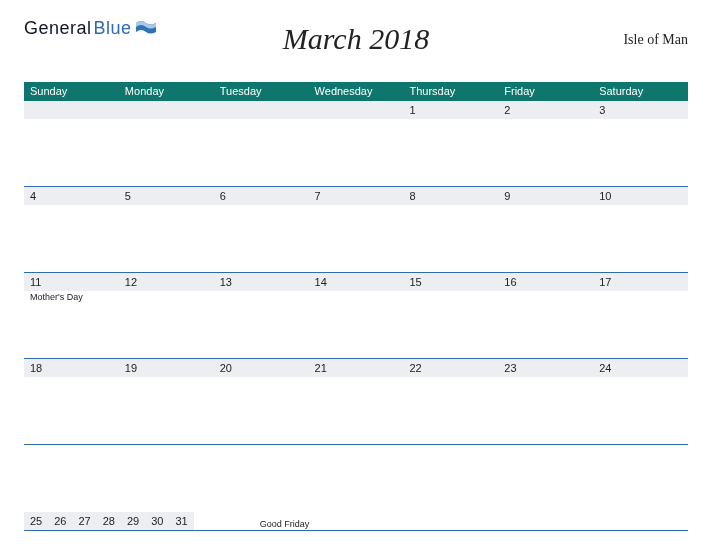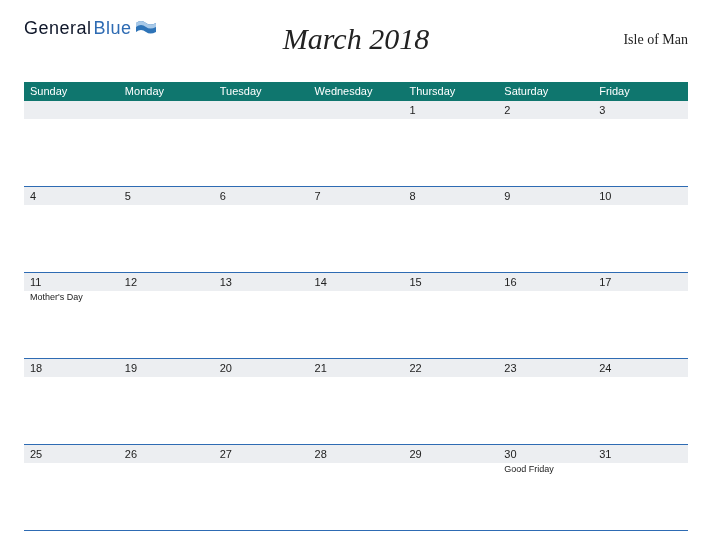--- a/index.html
+++ b/index.html
@@ -126,22 +126,22 @@
   <div class="region">Isle of Man</div>
 </div>
 
 <div class="calendar">
   <div class="dow-row">
     <div class="dow-cell">Sunday</div>
     <div class="dow-cell">Monday</div>
     <div class="dow-cell">Tuesday</div>
     <div class="dow-cell">Wednesday</div>
     <div class="dow-cell">Thursday</div>
+    <div class="dow-cell">Friday</div>
     <div class="dow-cell">Saturday</div>
-    <div class="dow-cell">Friday</div>
   </div>
 
   <div id="weeks-container">
       <div class="week">
         <div style="flex: 1 1 0%; display: flex; flex-direction: column;">
           <div class="date-band">
             <div class="date-num empty"></div>
             <div class="date-num empty"></div>
             <div class="date-num empty"></div>
             <div class="date-num empty"></div>
@@ -220,21 +220,21 @@
             <div class="event-cell"></div>
             <div class="event-cell"></div>
             <div class="event-cell"></div>
             <div class="event-cell"></div>
             <div class="event-cell"></div>
             <div class="event-cell"></div>
           </div>
         </div>
       </div>
       <div class="week">
-        <div style="flex: 1 1 0%; display: flex; flex-direction: column;">
+        <div style="flex: 1 1 0%; display: flex;  align-items: flex-end;">
           <div class="date-band">
             <div class="date-num">25</div>
             <div class="date-num">26</div>
             <div class="date-num">27</div>
             <div class="date-num">28</div>
             <div class="date-num">29</div>
             <div class="date-num">30</div>
             <div class="date-num">31</div>
           </div>
           <div class="event-band">

